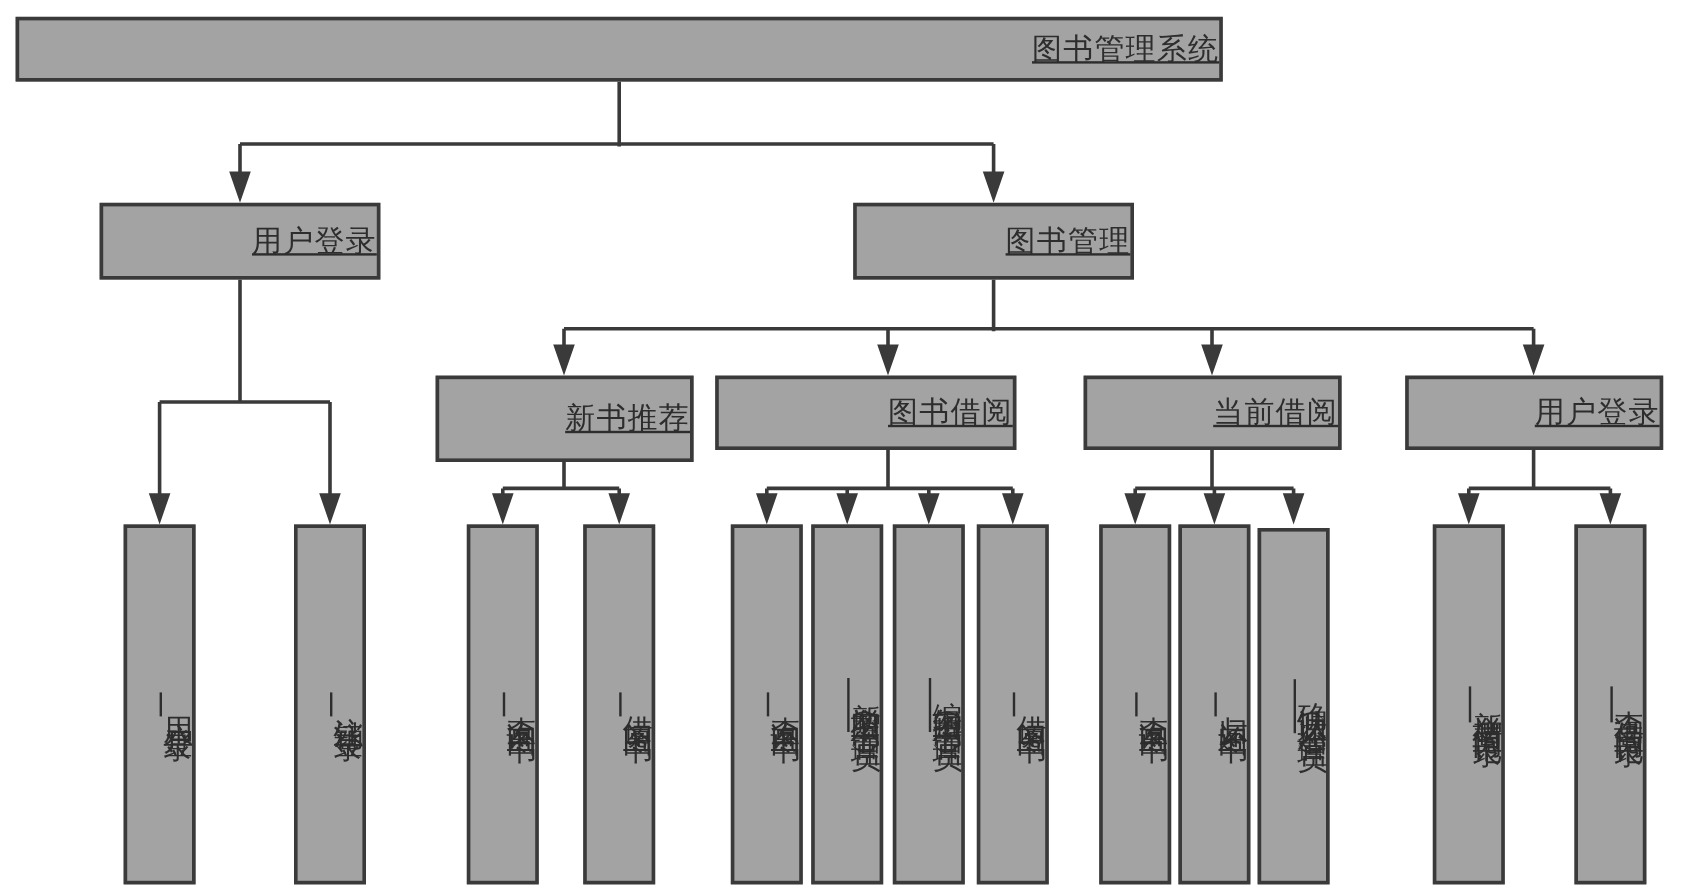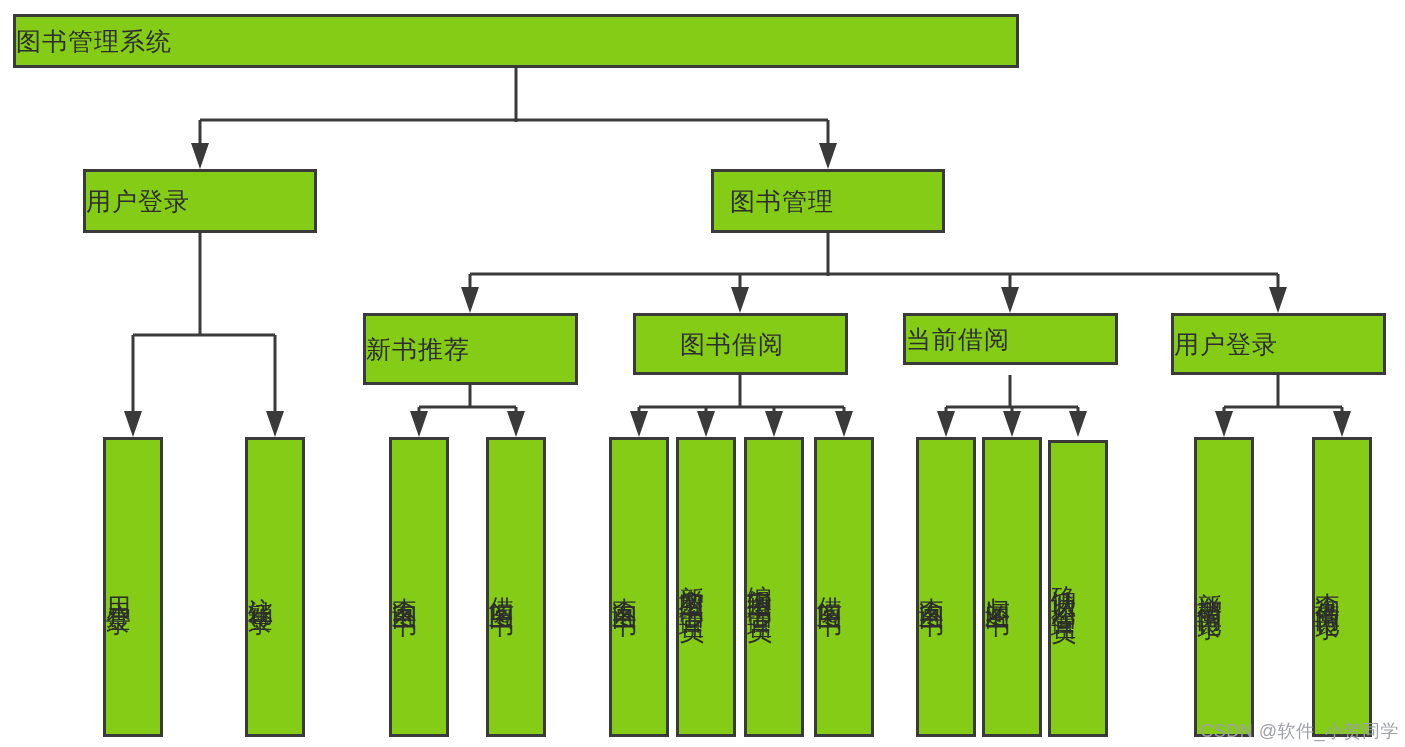--- a/index.html
+++ b/index.html
@@ -7,25 +7,26 @@
     position:relative;
     width:1405px;height:747px;
     background:#ffffff;
     font-family:"Liberation Sans","DejaVu Sans",sans-serif;
     color:#2d2d2d;
     overflow:hidden;
   }
   svg.wires{position:absolute;left:0;top:0;z-index:1;}
   .node{
     position:absolute;
-    background:#84cc16;
+    background:#a3a3a3;
     border:3px solid #3a3a3a;
     box-sizing:border-box;
-    display:flex;align-items:center;justify-content:flex-start;
+    display:flex;align-items:center;justify-content:flex-end;
     z-index:2;
+    text-decoration:underline;
   }
   .hlabel{
     font-size:25px;
     letter-spacing:1px;
     white-space:nowrap;
     line-height:1;
   }
   .leaf .vlabel{
     writing-mode:vertical-rl;
     text-orientation:mixed;
@@ -98,24 +99,24 @@
   <div class="node" style="left:83px;top:169px;width:234px;height:64px;">
     <span class="hlabel">用户登录</span>
   </div>
   <div class="node" style="left:711px;top:169px;width:234px;height:64px;padding-left:16px;">
     <span class="hlabel">图书管理</span>
   </div>
 
   <div class="node" style="left:363px;top:313px;width:215px;height:72px;">
     <span class="hlabel">新书推荐</span>
   </div>
-  <div class="node" style="left:633px;top:313px;width:215px;height:62px;padding-left:44px;">
+  <div class="node" style="left:596px;top:313px;width:251px;height:62px;padding-left:44px;">
     <span class="hlabel">图书借阅</span>
   </div>
-  <div class="node" style="left:903px;top:313px;width:215px;height:52px;">
+  <div class="node" style="left:903px;top:313px;width:215px;height:62px;">
     <span class="hlabel">当前借阅</span>
   </div>
   <div class="node" style="left:1171px;top:313px;width:215px;height:62px;">
     <span class="hlabel">用户登录</span>
   </div>
 
   <div class="node leaf" style="left:103px;top:437px;width:60px;height:300px;">
     <span class="vlabel">用户登录</span>
   </div>
   <div class="node leaf" style="left:245px;top:437px;width:60px;height:300px;">
@@ -152,15 +153,14 @@
     <span class="vlabel">确认归还（管理员）</span>
   </div>
 
   <div class="node leaf" style="left:1194px;top:437px;width:60px;height:300px;">
     <span class="vlabel">新增借阅记录</span>
   </div>
   <div class="node leaf" style="left:1312px;top:437px;width:60px;height:300px;">
     <span class="vlabel">查询借阅记录</span>
   </div>
 
-  <div class="watermark">CSDN @软件_小贺同学</div>
 
 </div>
 
 </body></html>

